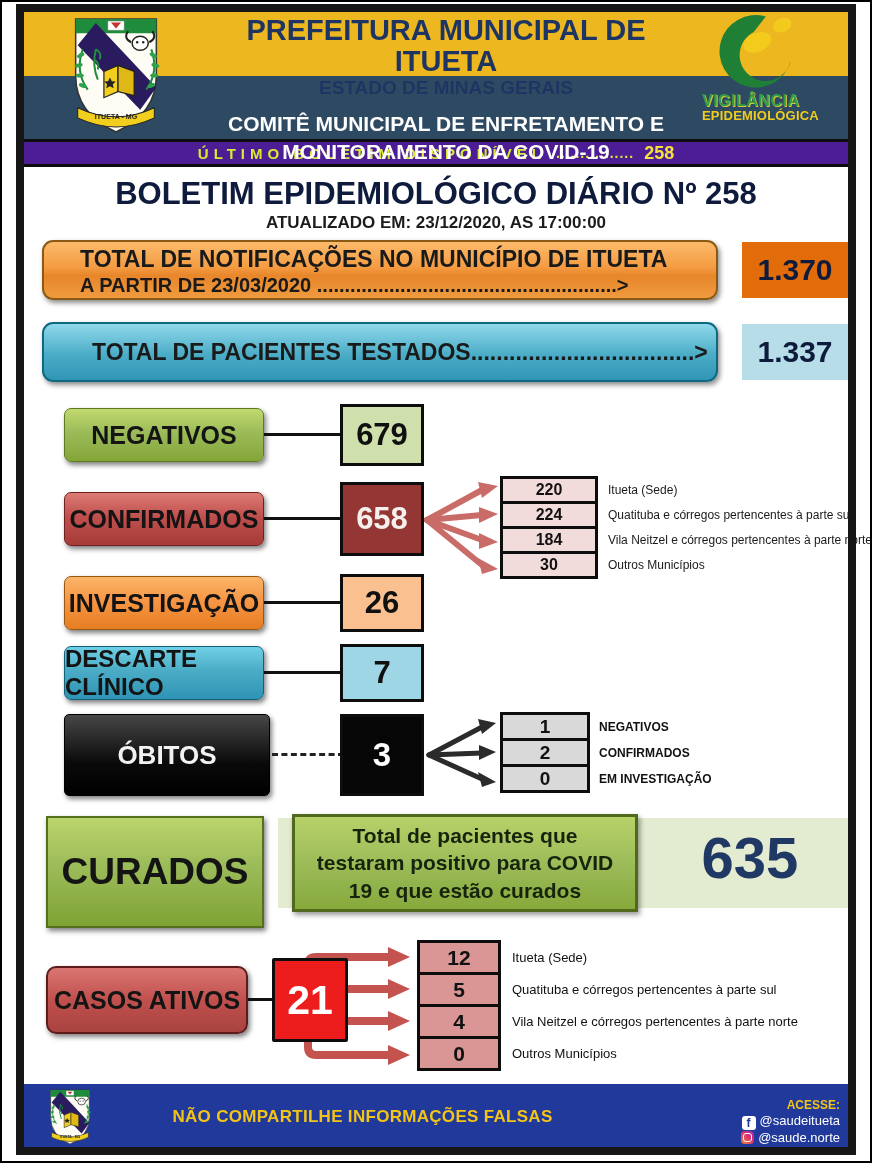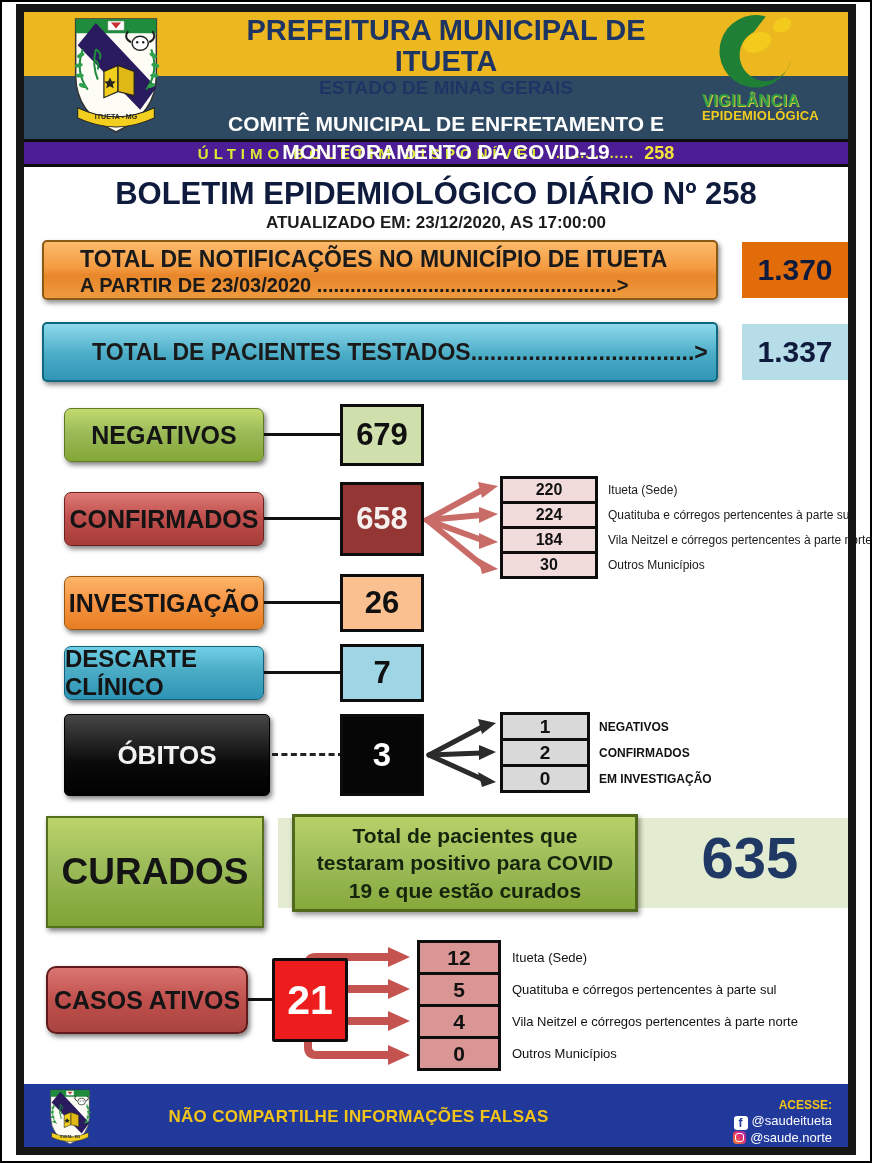--- a/index.html
+++ b/index.html
@@ -27,21 +27,21 @@
            display:flex;align-items:center;justify-content:center;gap:10px;}
   .lastbar .lbl{color:#D9E934;font-weight:bold;font-size:15px;letter-spacing:5px;}
   .lastbar .dots{color:#D9E934;font-weight:bold;font-size:14px;letter-spacing:1px;}
   .lastbar .num{color:#F2E23A;font-weight:bold;font-size:18px;}
 
   
   .btitle{position:absolute;left:0;right:0;top:174px;text-align:center;font-size:31px;font-weight:bold;color:#0F1B3D;}
   .bsub{position:absolute;left:0;right:0;top:211px;text-align:center;font-size:17px;font-weight:bold;color:#1c1c1c;}
 
   
-  .tbar{position:absolute;left:40px;width:676px;border-radius:5px;box-sizing:border-box;
+  .tbar{position:absolute;left:40px;width:676px;border-radius:11px;box-sizing:border-box;
         box-shadow:2px 3px 5px rgba(0,0,0,.45);}
   .tbar.orange{top:238px;height:60px;background:linear-gradient(180deg,#FCBA6B 0%,#F49C42 45%,#E8862A 60%,#EF9A3F 100%);border:2px solid #8A5A14;padding:4px 0 0 36px;}
   .tbar .l1{font-size:23px;font-weight:bold;color:#1a1a1a;line-height:27px;}
   .tbar .l2{font-size:20px;font-weight:bold;color:#1a1a1a;line-height:24px;}
   .tbar.blue{top:320px;height:60px;background:linear-gradient(180deg,#8FD9EC 0%,#4BACC6 55%,#3095B6 100%);border:2px solid #0E6880;display:flex;align-items:center;padding-left:48px;}
   .tval{position:absolute;left:740px;width:106px;height:56px;display:flex;align-items:center;justify-content:center;
         font-size:30px;font-weight:bold;color:#0F1B3D;}
   .tval.v1{top:240px;background:#E36C0A;}
   .tval.v2{top:322px;background:#B7DEE8;}
 
@@ -101,21 +101,21 @@
            font-weight:bold;font-size:21px;color:#16240d;line-height:1.3;padding:0 14px;
            box-shadow:2px 3px 5px rgba(0,0,0,.4);}
   .curval{position:absolute;left:650px;top:822px;width:196px;text-align:center;
           font-size:58px;font-weight:bold;color:#1F3864;}
 
   
   .footer{position:absolute;left:22px;right:22px;top:1082px;height:66px;background:#20399A;
           display:flex;align-items:center;z-index:5;}
   .fcoat{width:60px;height:58px;margin-left:16px;flex:none;}
   .fmsg{flex:1;text-align:center;color:#F2C318;font-weight:bold;font-size:17px;letter-spacing:.3px;}
-  .fright{width:215px;flex:none;text-align:right;padding-right:16px;color:#fff;line-height:16px;margin-top:24px;}
+  .fright{width:215px;flex:none;text-align:right;padding-right:8px;color:#fff;line-height:16px;margin-top:24px;}
   .facesse{color:#F2C318;font-weight:bold;font-size:12px;}
   .fsocial{font-size:13px;}
   .fsite{font-size:13px;}
   .fb{display:inline-block;width:14px;height:14px;background:#fff;color:#20399A;border-radius:3px;
       font-weight:bold;font-size:12px;line-height:14px;text-align:center;vertical-align:-2px;margin-right:4px;}
   .ig{display:inline-block;width:13px;height:13px;border-radius:4px;vertical-align:-2px;margin-right:4px;
       background:linear-gradient(45deg,#F58529,#DD2A7B 60%,#8134AF);position:relative;}
   .ig::after{content:"";position:absolute;inset:2px;border:1.5px solid #fff;border-radius:3px;}
 </style>
 </head>

